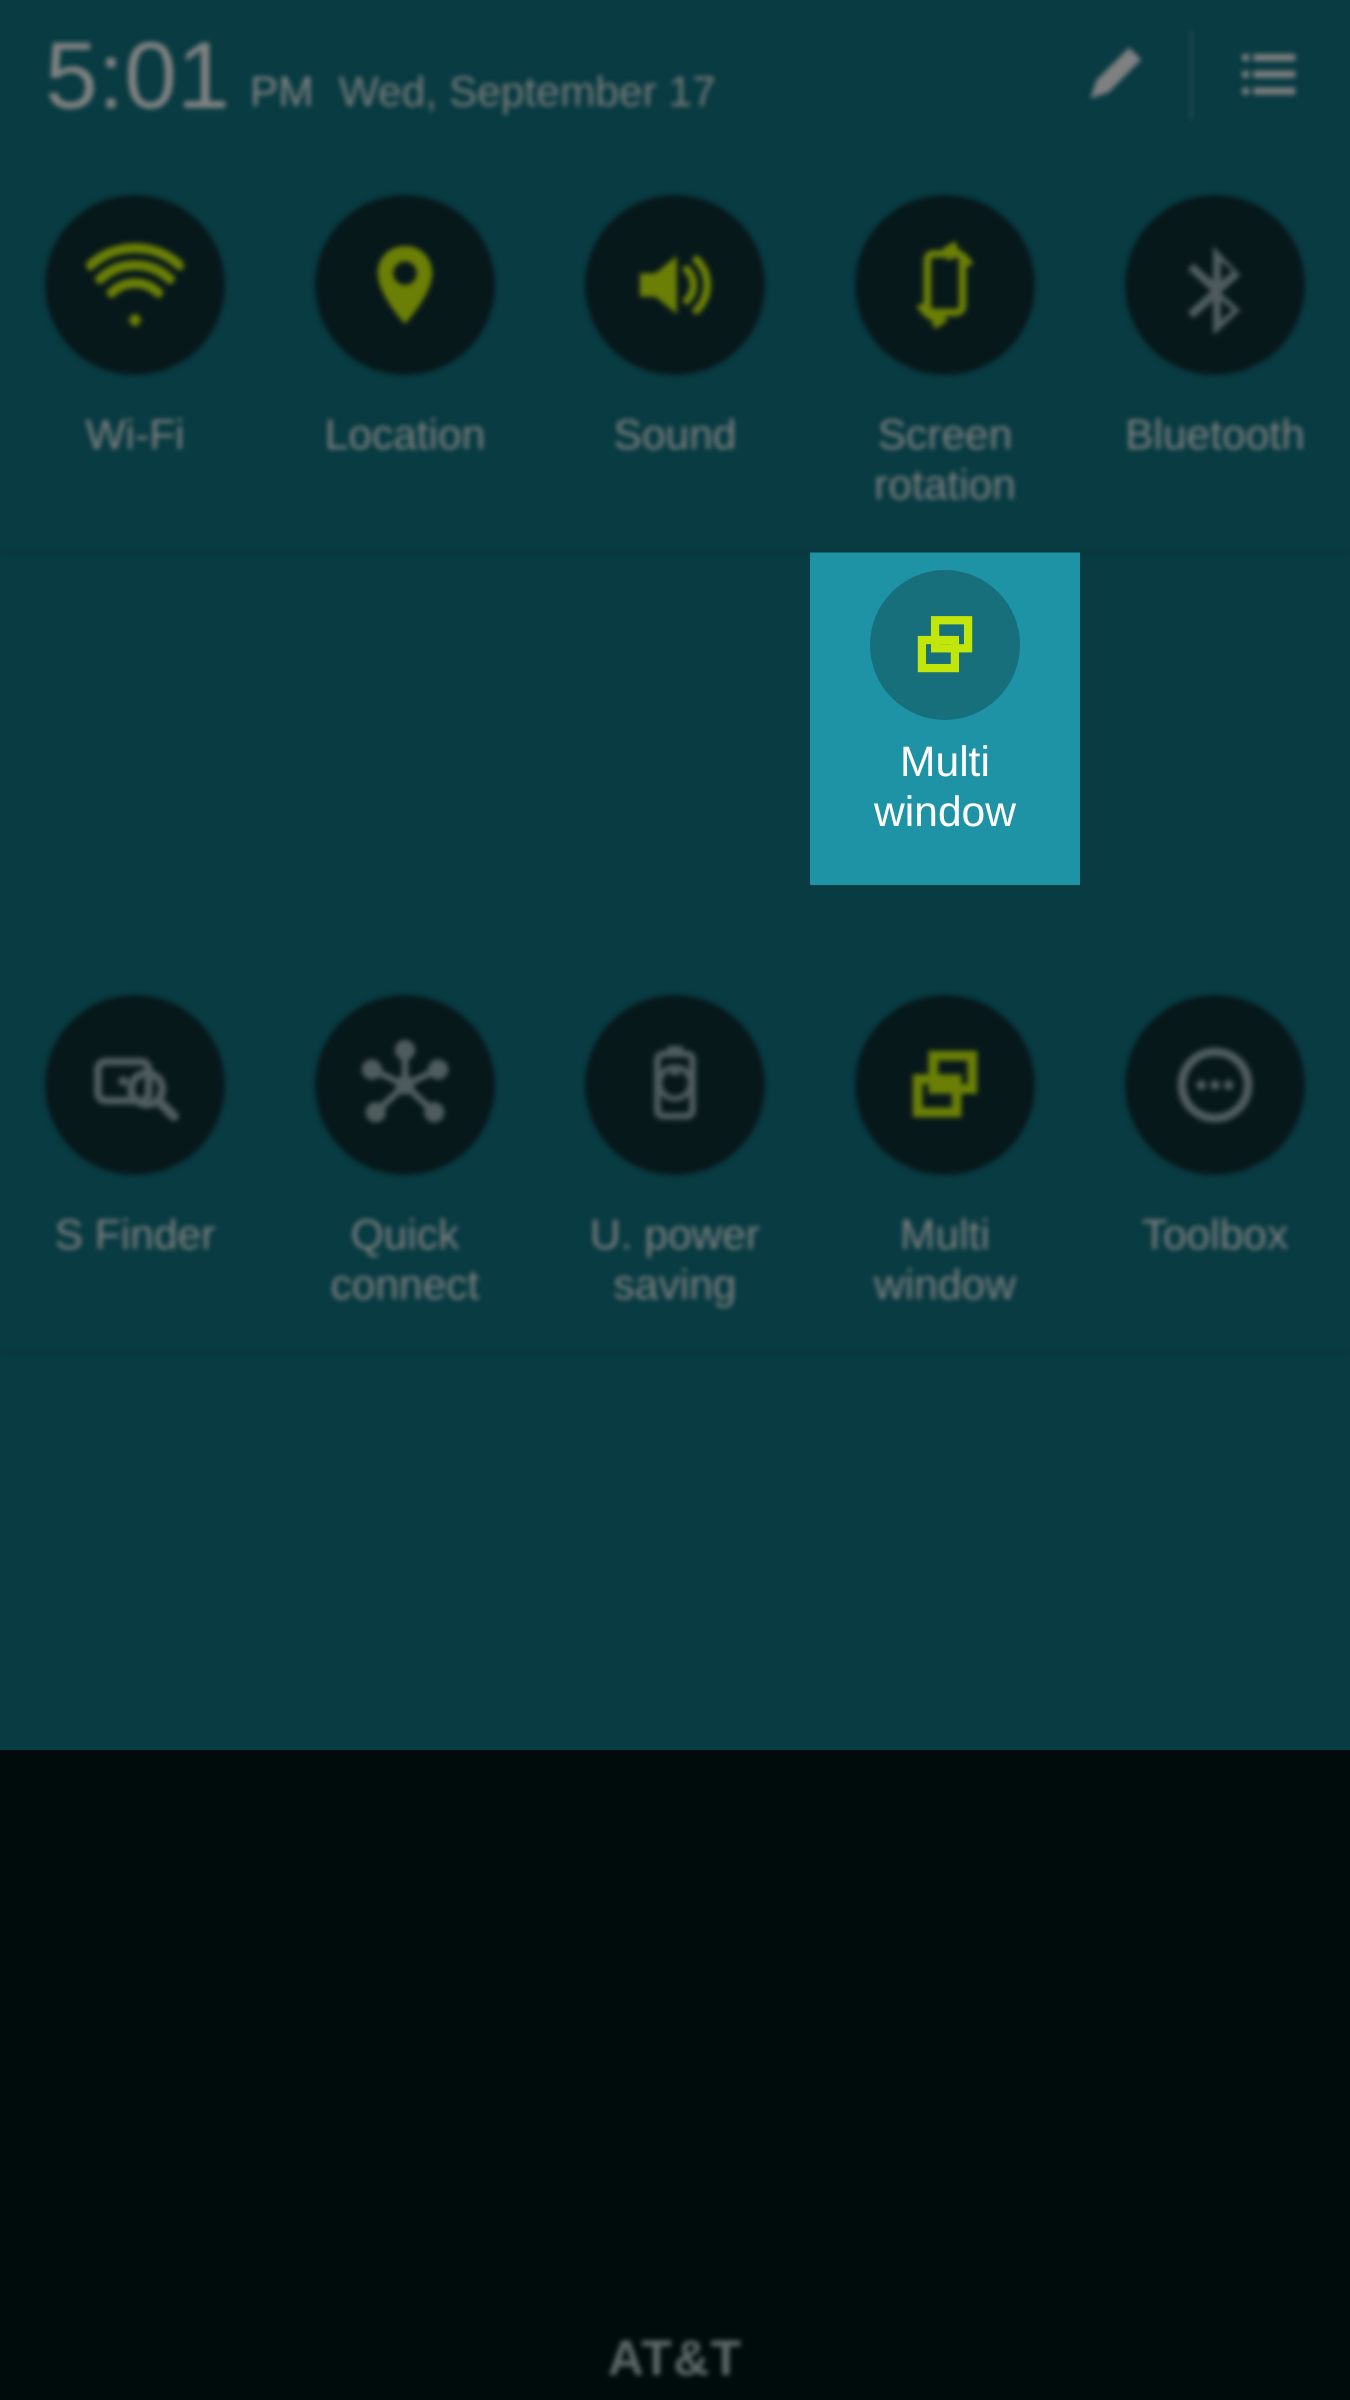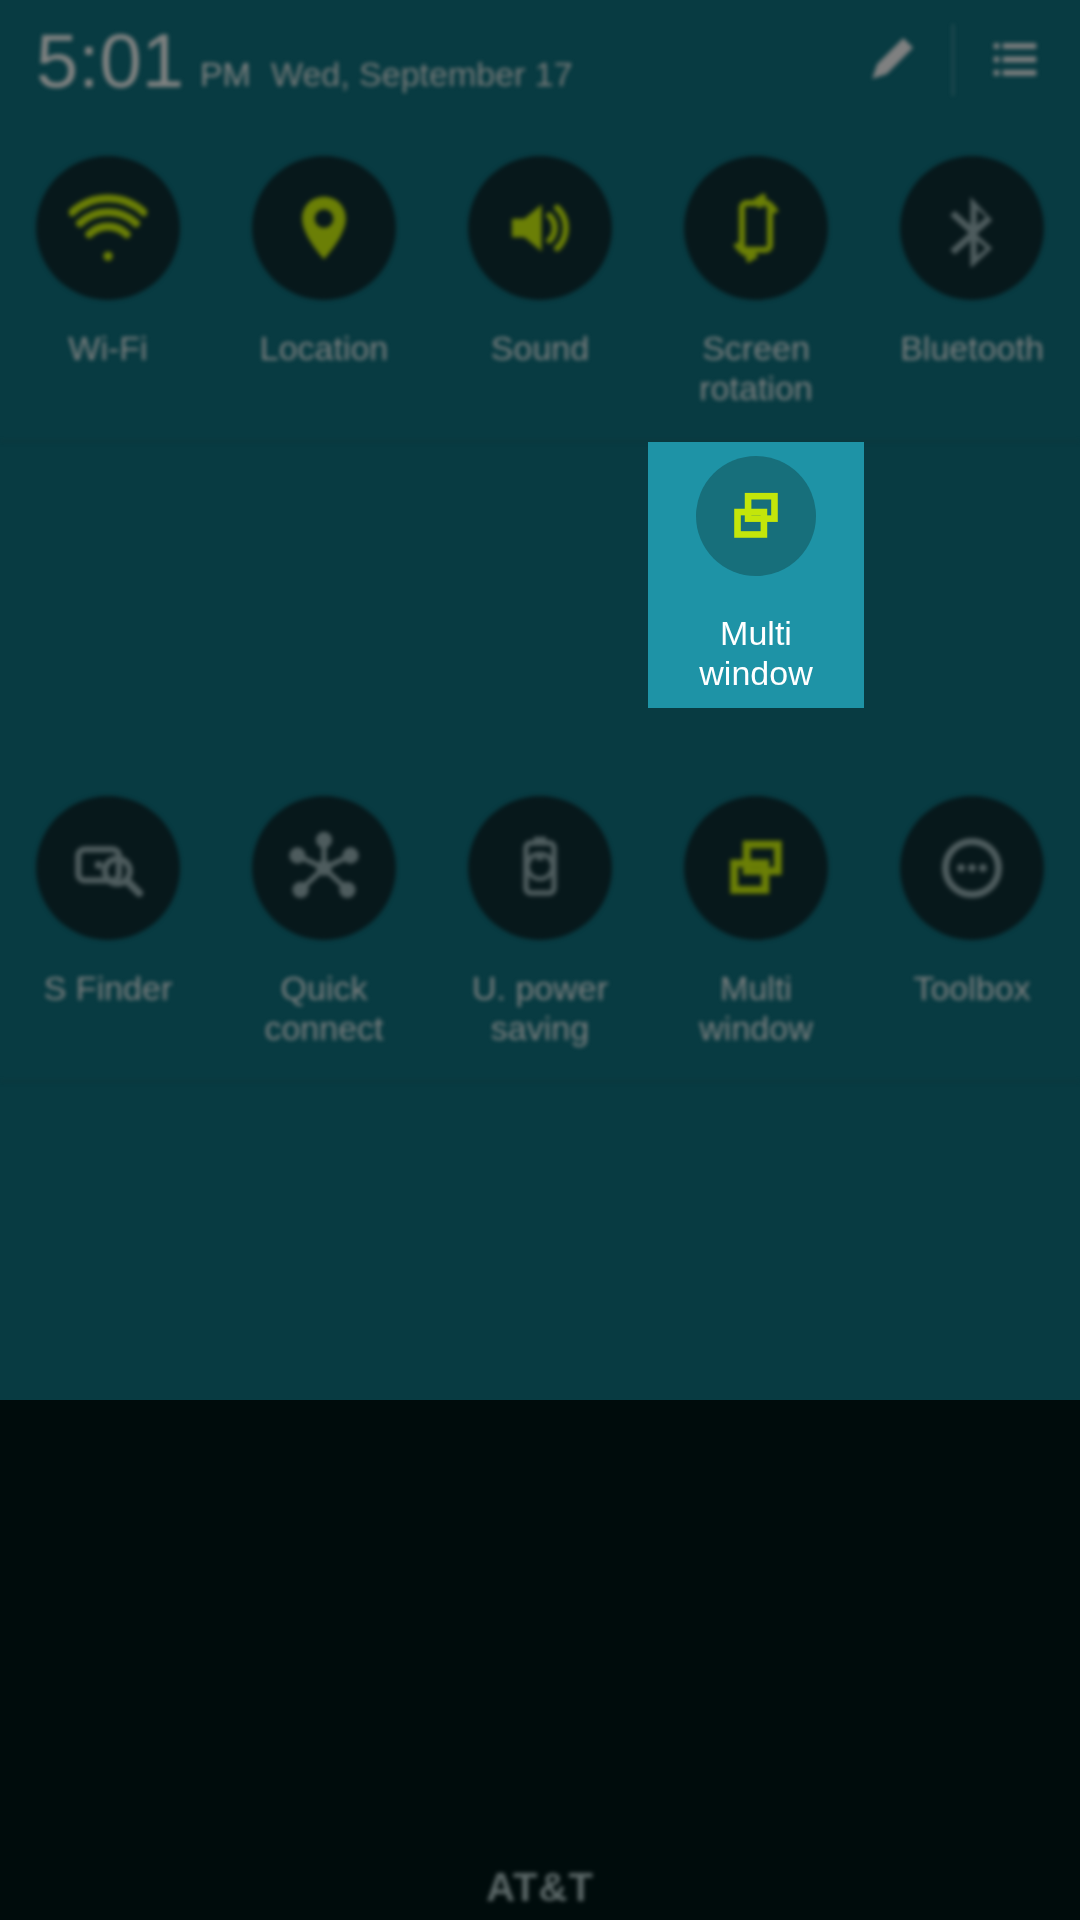--- a/index.html
+++ b/index.html
@@ -133,21 +133,20 @@
     
     left: calc(216px * 3);
     top: calc(120px + 320px * 1 + 2px); 
     width: 216px;
     height: 266px;
     background: #1e93a6;
     display:flex;
     flex-direction:column;
     align-items:center;
     padding-top: 14px;
-    gap: 23px;
   }
   .highlight-overlay .circle {
     background:#176f7b;
     width:120px; height:120px;
   }
   .highlight-overlay .label {
     margin-top: 14px;
     font-size: 34px;
     text-align:center;
     color:#ffffff;

